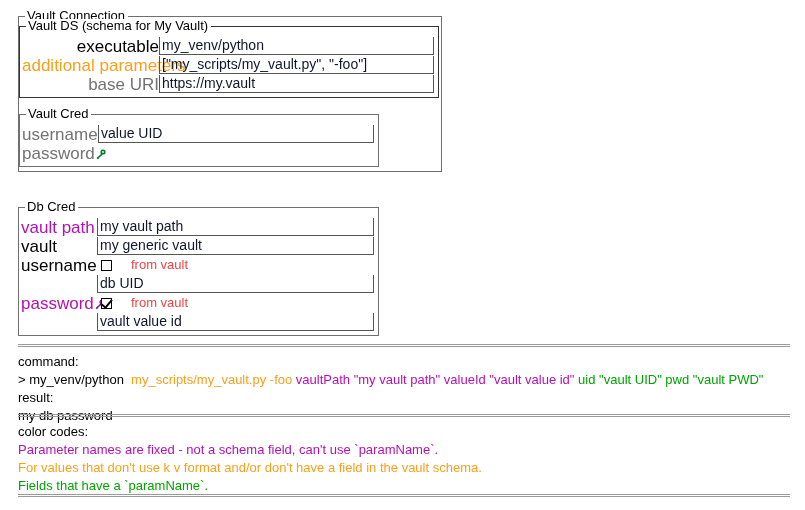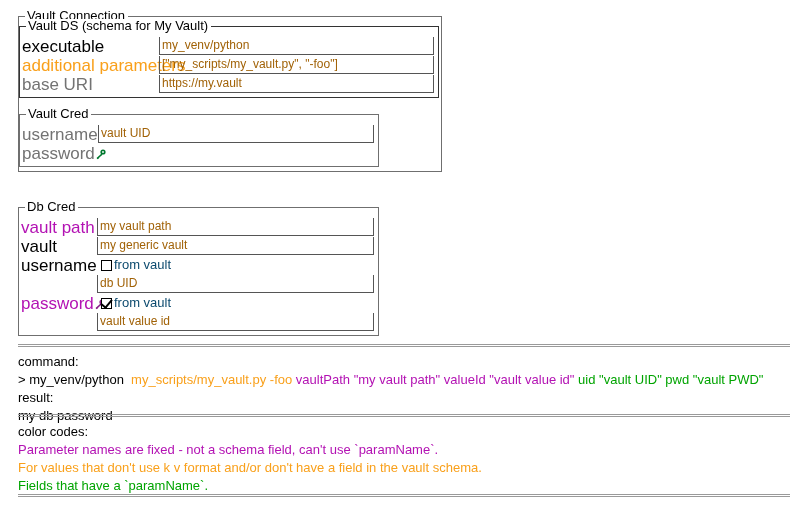--- a/index.html
+++ b/index.html
@@ -37,20 +37,21 @@
     background: #ffffff;
     padding: 0 3px 0 2px;
     font-size: 13px;
     line-height: 13px;
     white-space: nowrap;
     color: #000;
   }
 
   .group.inner {
     border: 1px solid #333333;
+    text-align: right;
   }
 
   
   .rows {
     padding: 9px 0 0 0;
   }
   .row {
     display: flex;
     align-items: flex-end;
     height: 19px;
@@ -97,23 +98,23 @@
     height: 4px;
     background: #555555;
   }
   .field::before { left: -1px; }
   .field::after  { right: -1px; }
   .field .val {
     position: absolute;
     left: 2px;
     bottom: 1px;
     line-height: 15px;
-    font-size: 12px;
+    font-size: 14px;
     white-space: nowrap;
-    color: #a16207;
+    color: #0f172a;
   }
 
   
   .cbwrap {
     flex: 1 1 auto;
     display: flex;
     align-items: center;
     height: 18px;
     padding-left: 4px;
   }
@@ -132,24 +133,24 @@
     position: absolute;
     left: 1px;
     top: -2px;
     width: 5px;
     height: 9px;
     border-right: 2px solid #000;
     border-bottom: 2px solid #000;
     transform: rotate(40deg);
   }
   .cblabel {
-    margin-left: 2px;
+    margin-left: 19px;
     font-size: 13px;
     line-height: 14px;
-    color: #0c4a6e;
+    color: #ef4444;
   }
 
   
   #vault-connection {
     position: absolute;
     left: 18px;
     top: 16px;
     width: 422px;
   }
   #vault-ds {
@@ -248,21 +249,21 @@
 
   <div class="group" id="vault-cred">
     <div class="legend">
       <span>Vault Cred</span>
     </div>
     <div class="rows">
 
       <div class="row">
         <div class="lbl green">username</div>
         <div class="field">
-          <span class="val">vault UID</span>
+          <span class="val">value UID</span>
         </div>
       </div>
 
       <div class="row">
         <div class="lbl green"><span>password</span><span class="keyicon"><svg viewBox="0 0 10 11" width="10" height="11">
                 <g fill="#00782e">
                   <circle cx="7.0" cy="3.0" r="2.6"></circle>
                   <circle cx="7.0" cy="3.0" r="0.9" fill="#ffffff"></circle>
                   <rect x="0.2" y="6.6" width="6.6" height="1.5" transform="rotate(-42 3.5 7.3)"></rect>
                   <rect x="1.0" y="8.3" width="2.2" height="1.4" transform="rotate(-42 2.1 9.0)"></rect>

